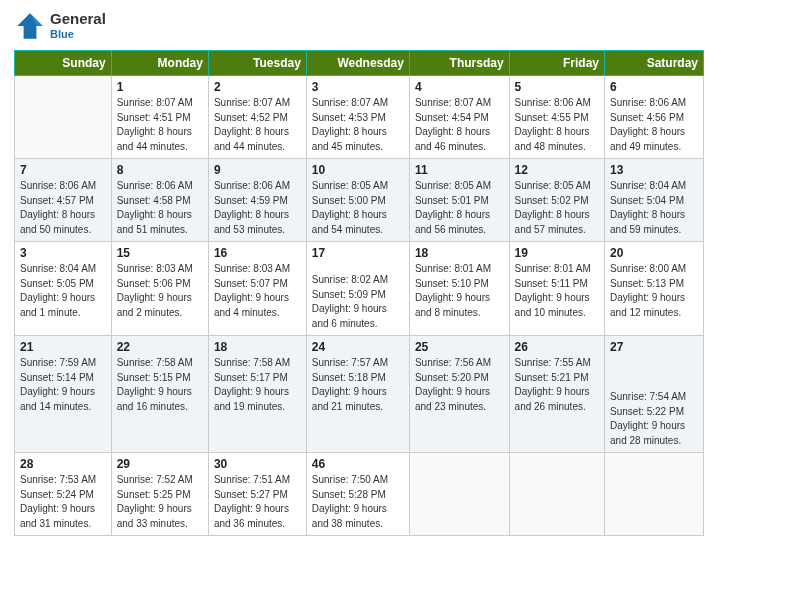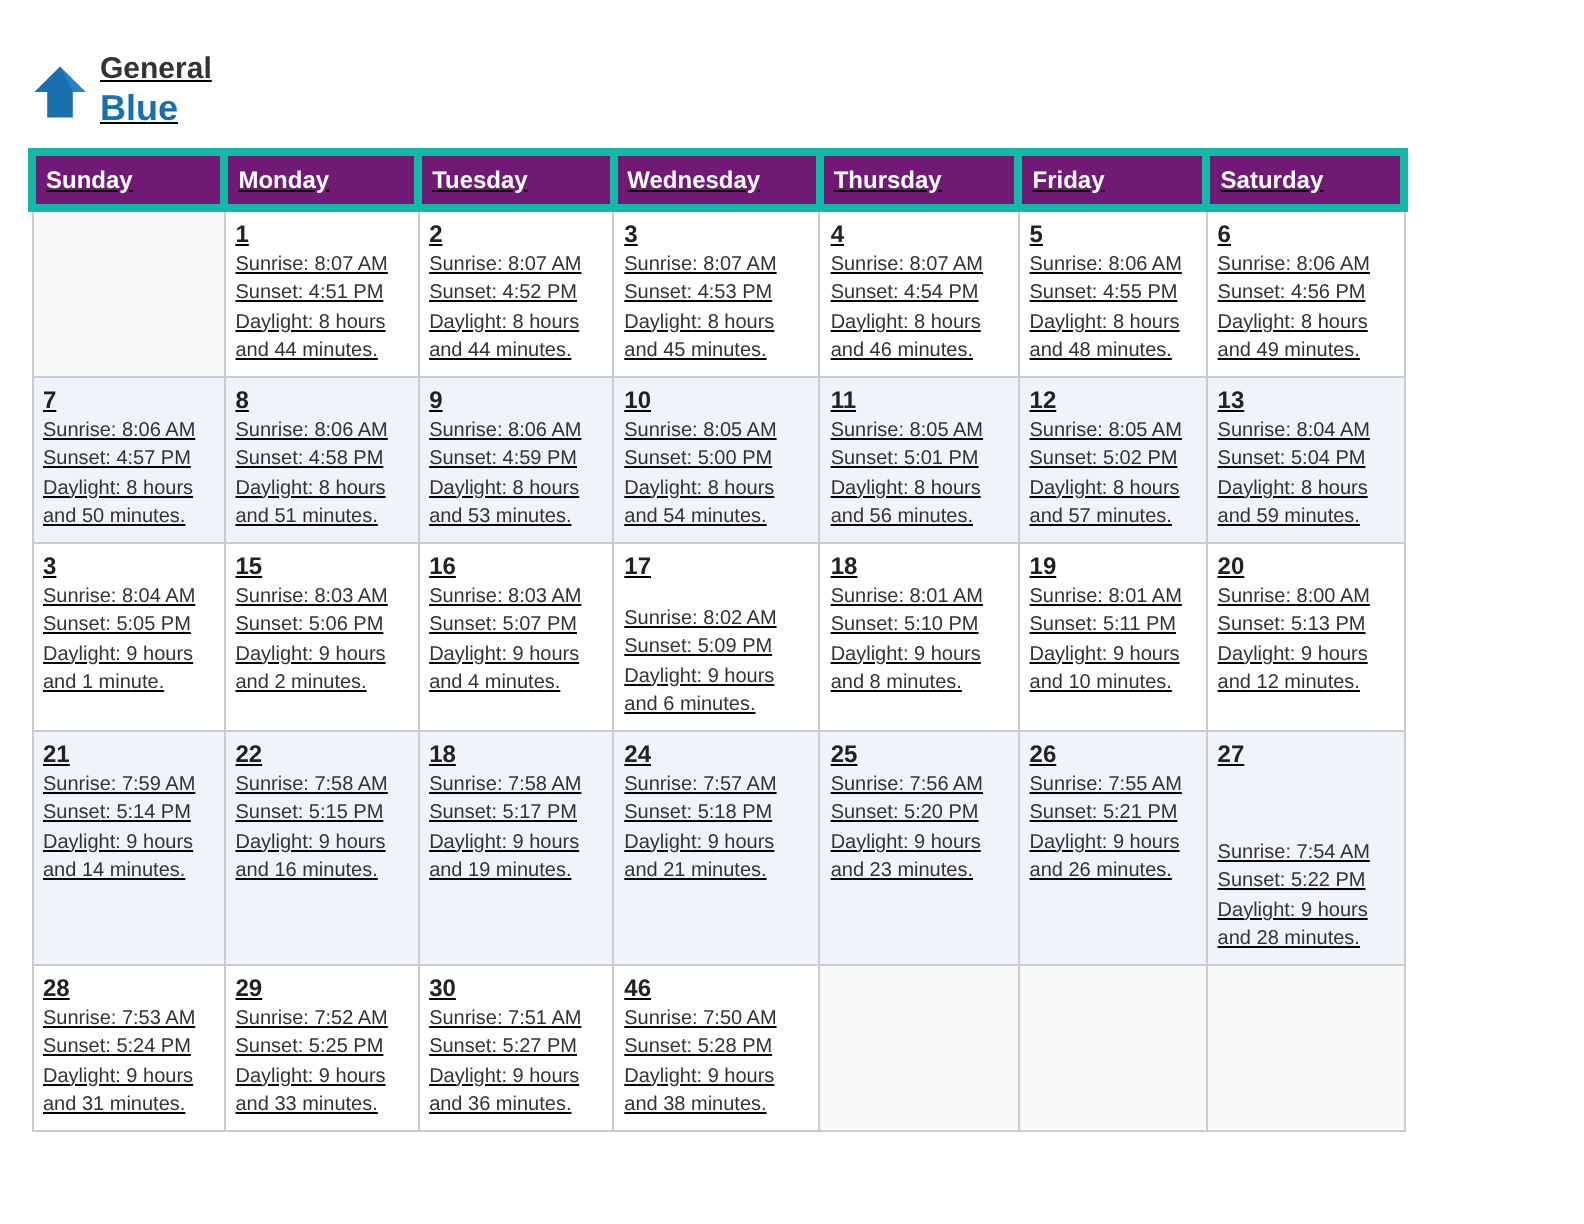--- a/index.html
+++ b/index.html
@@ -5,22 +5,21 @@
     * { box-sizing: border-box; margin: 0; padding: 0; }
     body {
       font-family: Arial, sans-serif;
       background: #fff;
       width: 792px;
       height: 612px;
       overflow: hidden;
     }
     .container {
       width: 718px;
-      padding: 26px 14px 6px 14px;
-      text-decoration: underline;
+      padding: 10px 14px 6px 14px;
     }
     .header-row {
       display: flex;
       justify-content: space-between;
       align-items: flex-start;
       margin-bottom: 8px;
     }
     .logo {
       display: flex;
       align-items: center;
@@ -43,27 +42,27 @@
       font-size: 14px;
       color: #444;
       margin-top: 2px;
     }
     .calendar-table {
       width: 100%;
       border-collapse: collapse;
       font-size: 10.5px;
     }
     .calendar-table th {
-      background: #701a75;
+      background: #4d7c0f;
       color: #fff;
-      text-align: left;
+      text-align: right;
       padding: 5px 5px;
       font-size: 12px;
       font-weight: bold;
-      border: 4px solid #14b8a6;
+      border: 1px solid #14b8a6;
     }
     .calendar-table td {
       border: 1px solid #ccc;
       vertical-align: top;
       padding: 4px 5px;
       width: 113px;
       min-height: 70px;
       height: 82px;
     }
     .day-num {
@@ -92,21 +91,21 @@
   <div class="header-row">
     <div class="logo">
       <svg class="logo-icon" viewBox="0 0 40 40">
         <polygon points="20,4 36,20 28,20 28,36 12,36 12,20 4,20" fill="#1a6faf"></polygon>
         <polygon points="20,4 36,20 28,20" fill="#2a8fd8" opacity="0.6"></polygon>
       </svg>
       <div>
         <div style="font-size:15px;font-weight:bold;color:#333;line-height:1.2;">
           <span style="color:#333;">General</span>
         </div>
-        <div style="font-size:18px;font-weight:bold;color:#1a6faf;line-height:1.2;">Blue</div>
+        <div style="font-size:11px;font-weight:bold;color:#1a6faf;line-height:1.2;">Blue</div>
       </div>
     </div>
     <div class="title-block">
       <div class="month-title"></div>
       <div class="location-title"></div>
     </div>
   </div>
 
   <table class="calendar-table">
     <thead>

